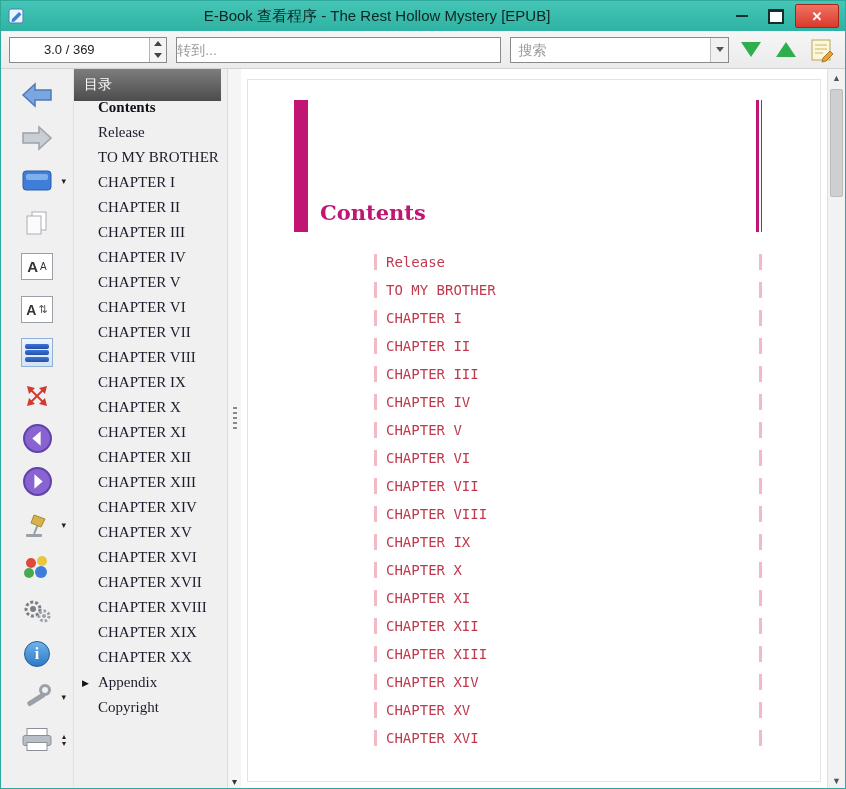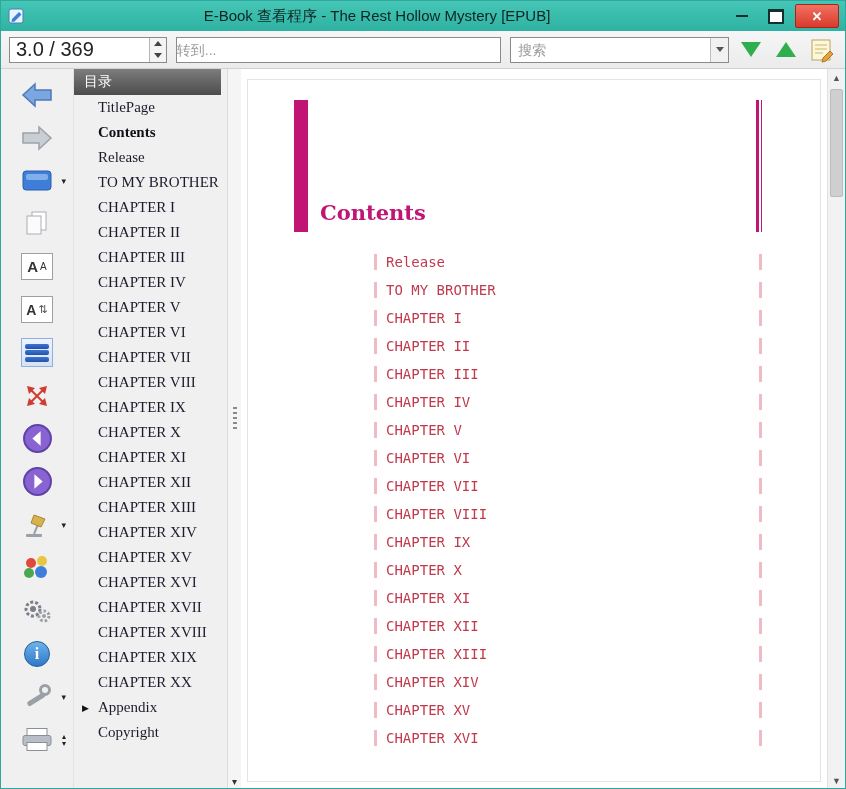--- a/index.html
+++ b/index.html
@@ -18,21 +18,21 @@
   .btn-max::before{ content:""; width:12px; height:10px; border:2px solid #103030; border-top-width:3px; background:#fff; }
   .btn-close{ width:44px; height:24px; background:linear-gradient(180deg,#f07262,#d93a2c);
               border:1px solid #a82418; border-radius:2px; margin-right:2px; }
   .btn-close::before{ content:"✕"; color:#fff; font-size:13px; font-weight:bold; }
 
   
   .toolbar{ height:38px; background:linear-gradient(180deg,#f6f6f6,#ebebeb);
             display:flex; align-items:center; gap:9px; padding:0 8px;
             border-bottom:1px solid #d2d2d2; }
   .spinner{ width:160px; height:26px; background:#fff; border:1px solid #8a8a8a;
-            display:flex; align-items:stretch; font-size:20px; color:#222; }
+            display:flex; align-items:stretch; font-size:13px; color:#222;padding-left:28px; }
   .spinner-value{ flex:1; display:flex; align-items:center; padding-left:6px; }
   .spin-arrows{ width:17px; border-left:1px solid #b5b5b5; display:flex; flex-direction:column; background:#f4f4f4; }
   .spin-up,.spin-down{ flex:1; display:flex; align-items:center; justify-content:center; }
   .spin-up::after{ content:""; border-left:4px solid transparent; border-right:4px solid transparent; border-bottom:5px solid #444; }
   .spin-down::after{ content:""; border-left:4px solid transparent; border-right:4px solid transparent; border-top:5px solid #444; }
   .goto-input{ width:330px; height:26px; border:1px solid #8a8a8a; padding:0 0; font-size:14px; color:#222; background:#fff; }
   .goto-input::placeholder,.search-input::placeholder{ color:#9a9a9a; }
   .search-combo{ width:222px; height:26px; position:relative; }
   .search-input{ width:100%; height:100%; border:1px solid #8a8a8a; padding:0 24px 0 7px; font-size:14px; background:#fff; }
   .combo-btn{ position:absolute; right:1px; top:1px; bottom:1px; width:18px; background:#f1f1f1;
@@ -59,21 +59,21 @@
   .af-box::after{ content:"⇅"; font-size:11px; margin-left:2px; color:#555; }
   .lines-box{ width:32px; height:29px; border:1px solid #8fb0d8; background:linear-gradient(180deg,#eef4ff,#d4e2f5);
               display:flex; flex-direction:column; justify-content:space-evenly; padding:3px; }
   .lines-box .bar{ height:5px; border-radius:2px; background:linear-gradient(180deg,#3d74d6,#2451a8); }
   .info-circle{ width:26px; height:26px; border-radius:50%; background:linear-gradient(180deg,#6fb2ea,#2e78c8);
                 border:1px solid #1f5a9a; display:flex; align-items:center; justify-content:center; }
   .info-circle::before{ content:"i"; color:#fff; font-family:"Liberation Serif",serif; font-weight:bold; font-size:16px; }
 
   
   .toc-panel{ width:168px; position:relative; background:#f0f0f0; border-left:1px solid #e2e2e2; }
-  .toc-header{ height:26px; margin-right:20px; background:linear-gradient(180deg,#7d7d7d,#4c4c4c);
+  .toc-header{ height:32px; margin-right:20px; background:linear-gradient(180deg,#7d7d7d,#4c4c4c);
                color:#fff; font-size:14px; display:flex; align-items:center; padding-left:10px; }
   .toc-list{ position:absolute; top:26px; left:0; right:14px; bottom:0; overflow:hidden; }
   .toc-item{ height:25px; display:flex; align-items:center; padding-left:24px; position:relative;
              font-family:"Liberation Serif",serif; font-size:15px; color:#1b1b2c; cursor:default; }
   .toc-item .expander{ display:none; position:absolute; left:8px; top:50%; transform:translateY(-50%); font-size:9px; color:#111; }
   .toc-item .expander::before{ content:"▶"; }
   .toc-item.expandable .expander{ display:block; }
   .toc-item.link .toc-label{ color:#2a52be; }
   .toc-item.link::after{ content:""; position:absolute; left:22px; right:4px; bottom:2px; border-bottom:1px solid #c9cfdb; }
   .toc-item.current .toc-label{ font-weight:bold; color:#101018; }
@@ -260,24 +260,20 @@
         </svg>
         <span class="chev-stack"></span>
       </div>
     </div>
 
     <div class="toc-panel">
       <div class="toc-header">目录</div>
       <div class="toc-list">
 
 
-          <div class="toc-item">
-
-            <span class="toc-label">TitlePage</span>
-          </div>
 
           <div class="toc-item current">
 
             <span class="toc-label">Contents</span>
           </div>
 
           <div class="toc-item">
 
             <span class="toc-label">Release</span>
           </div>

